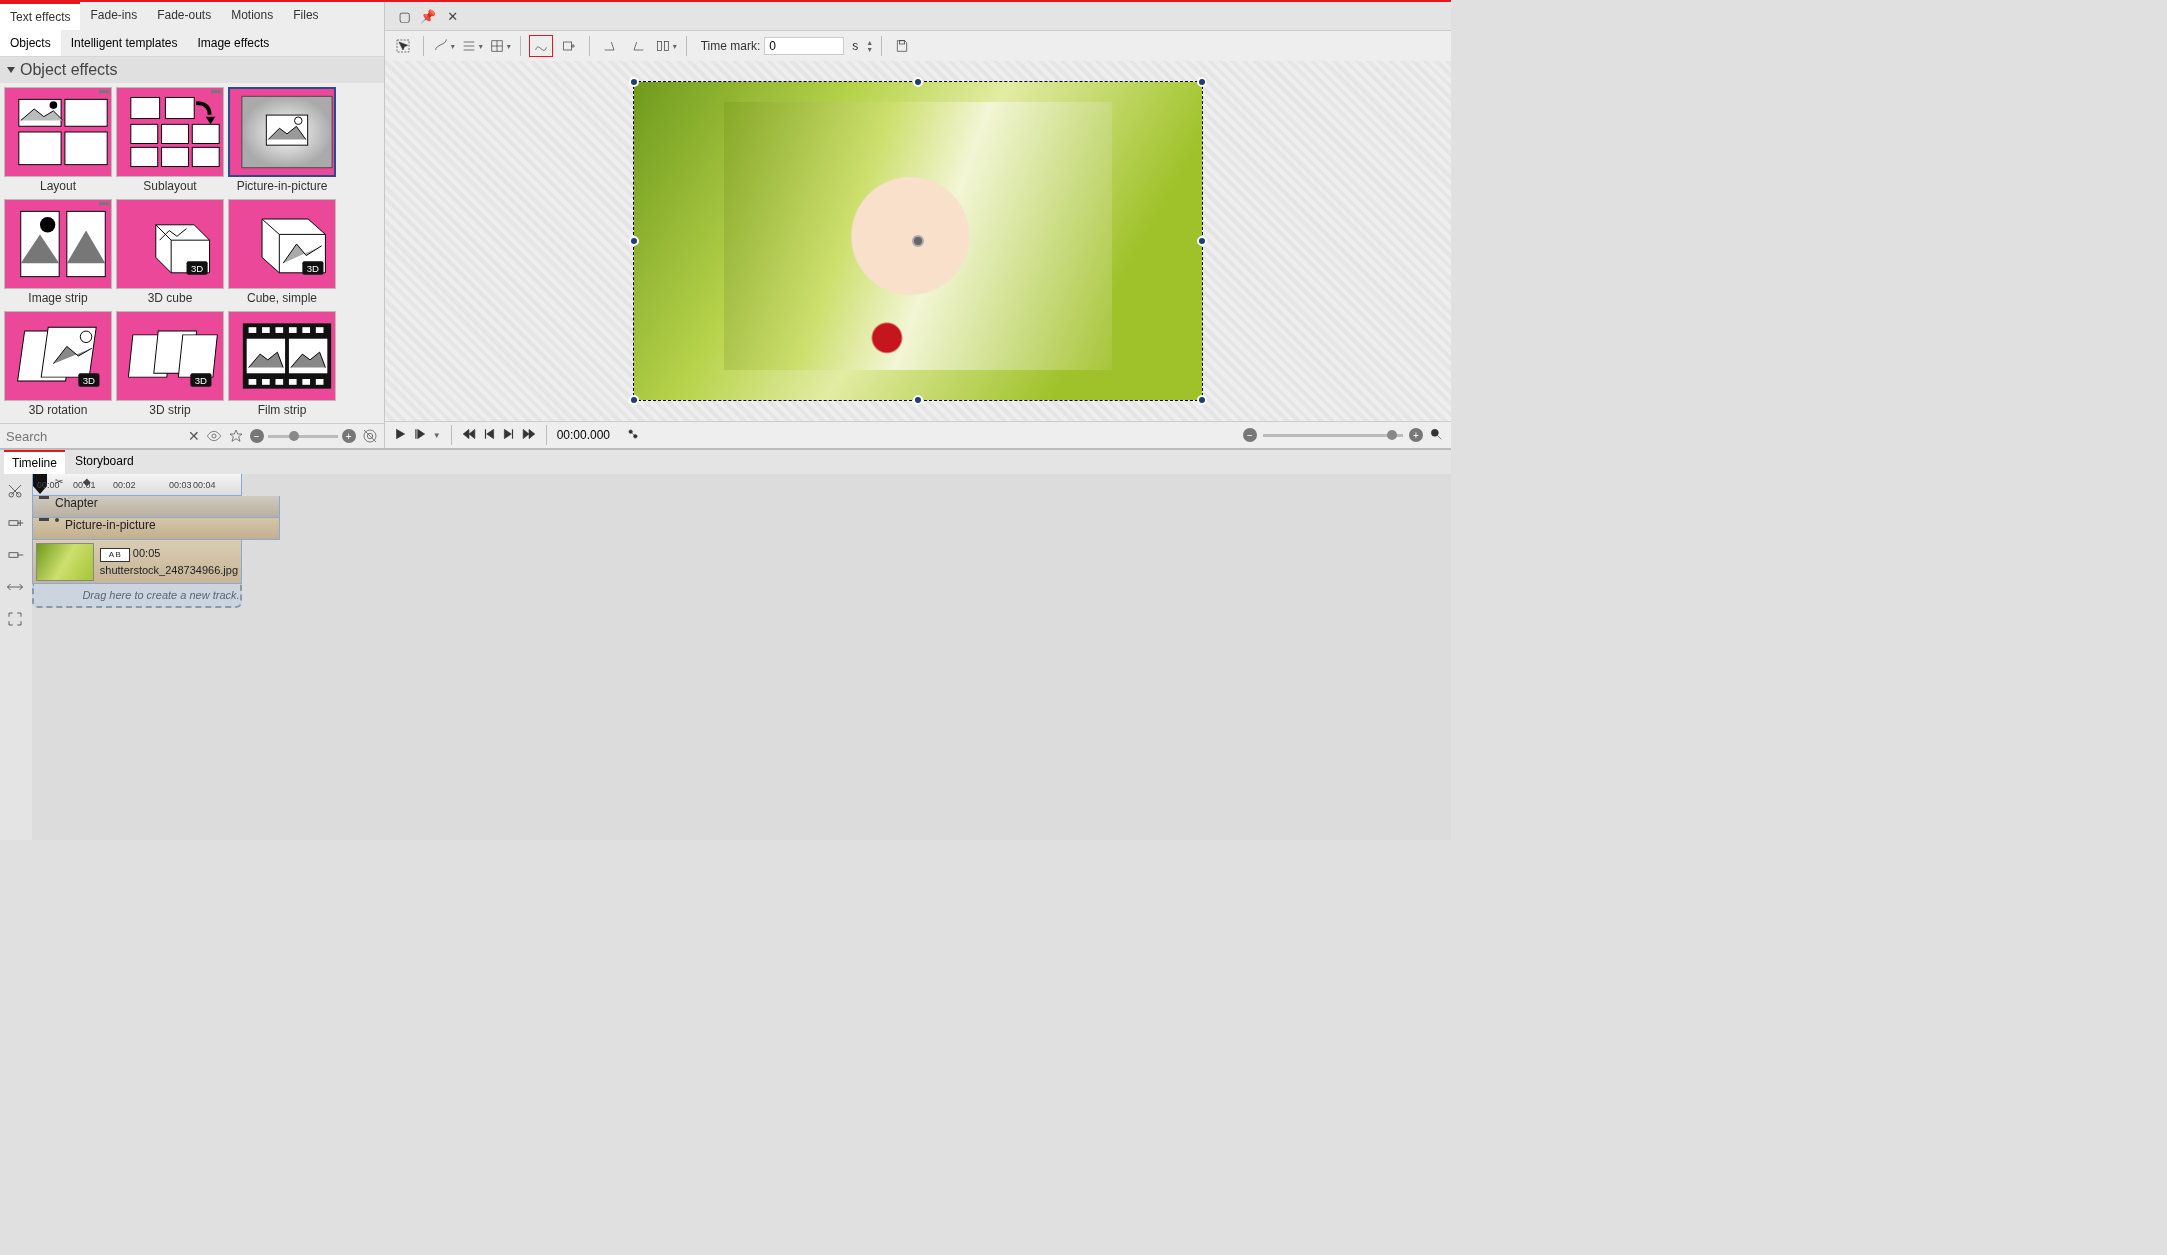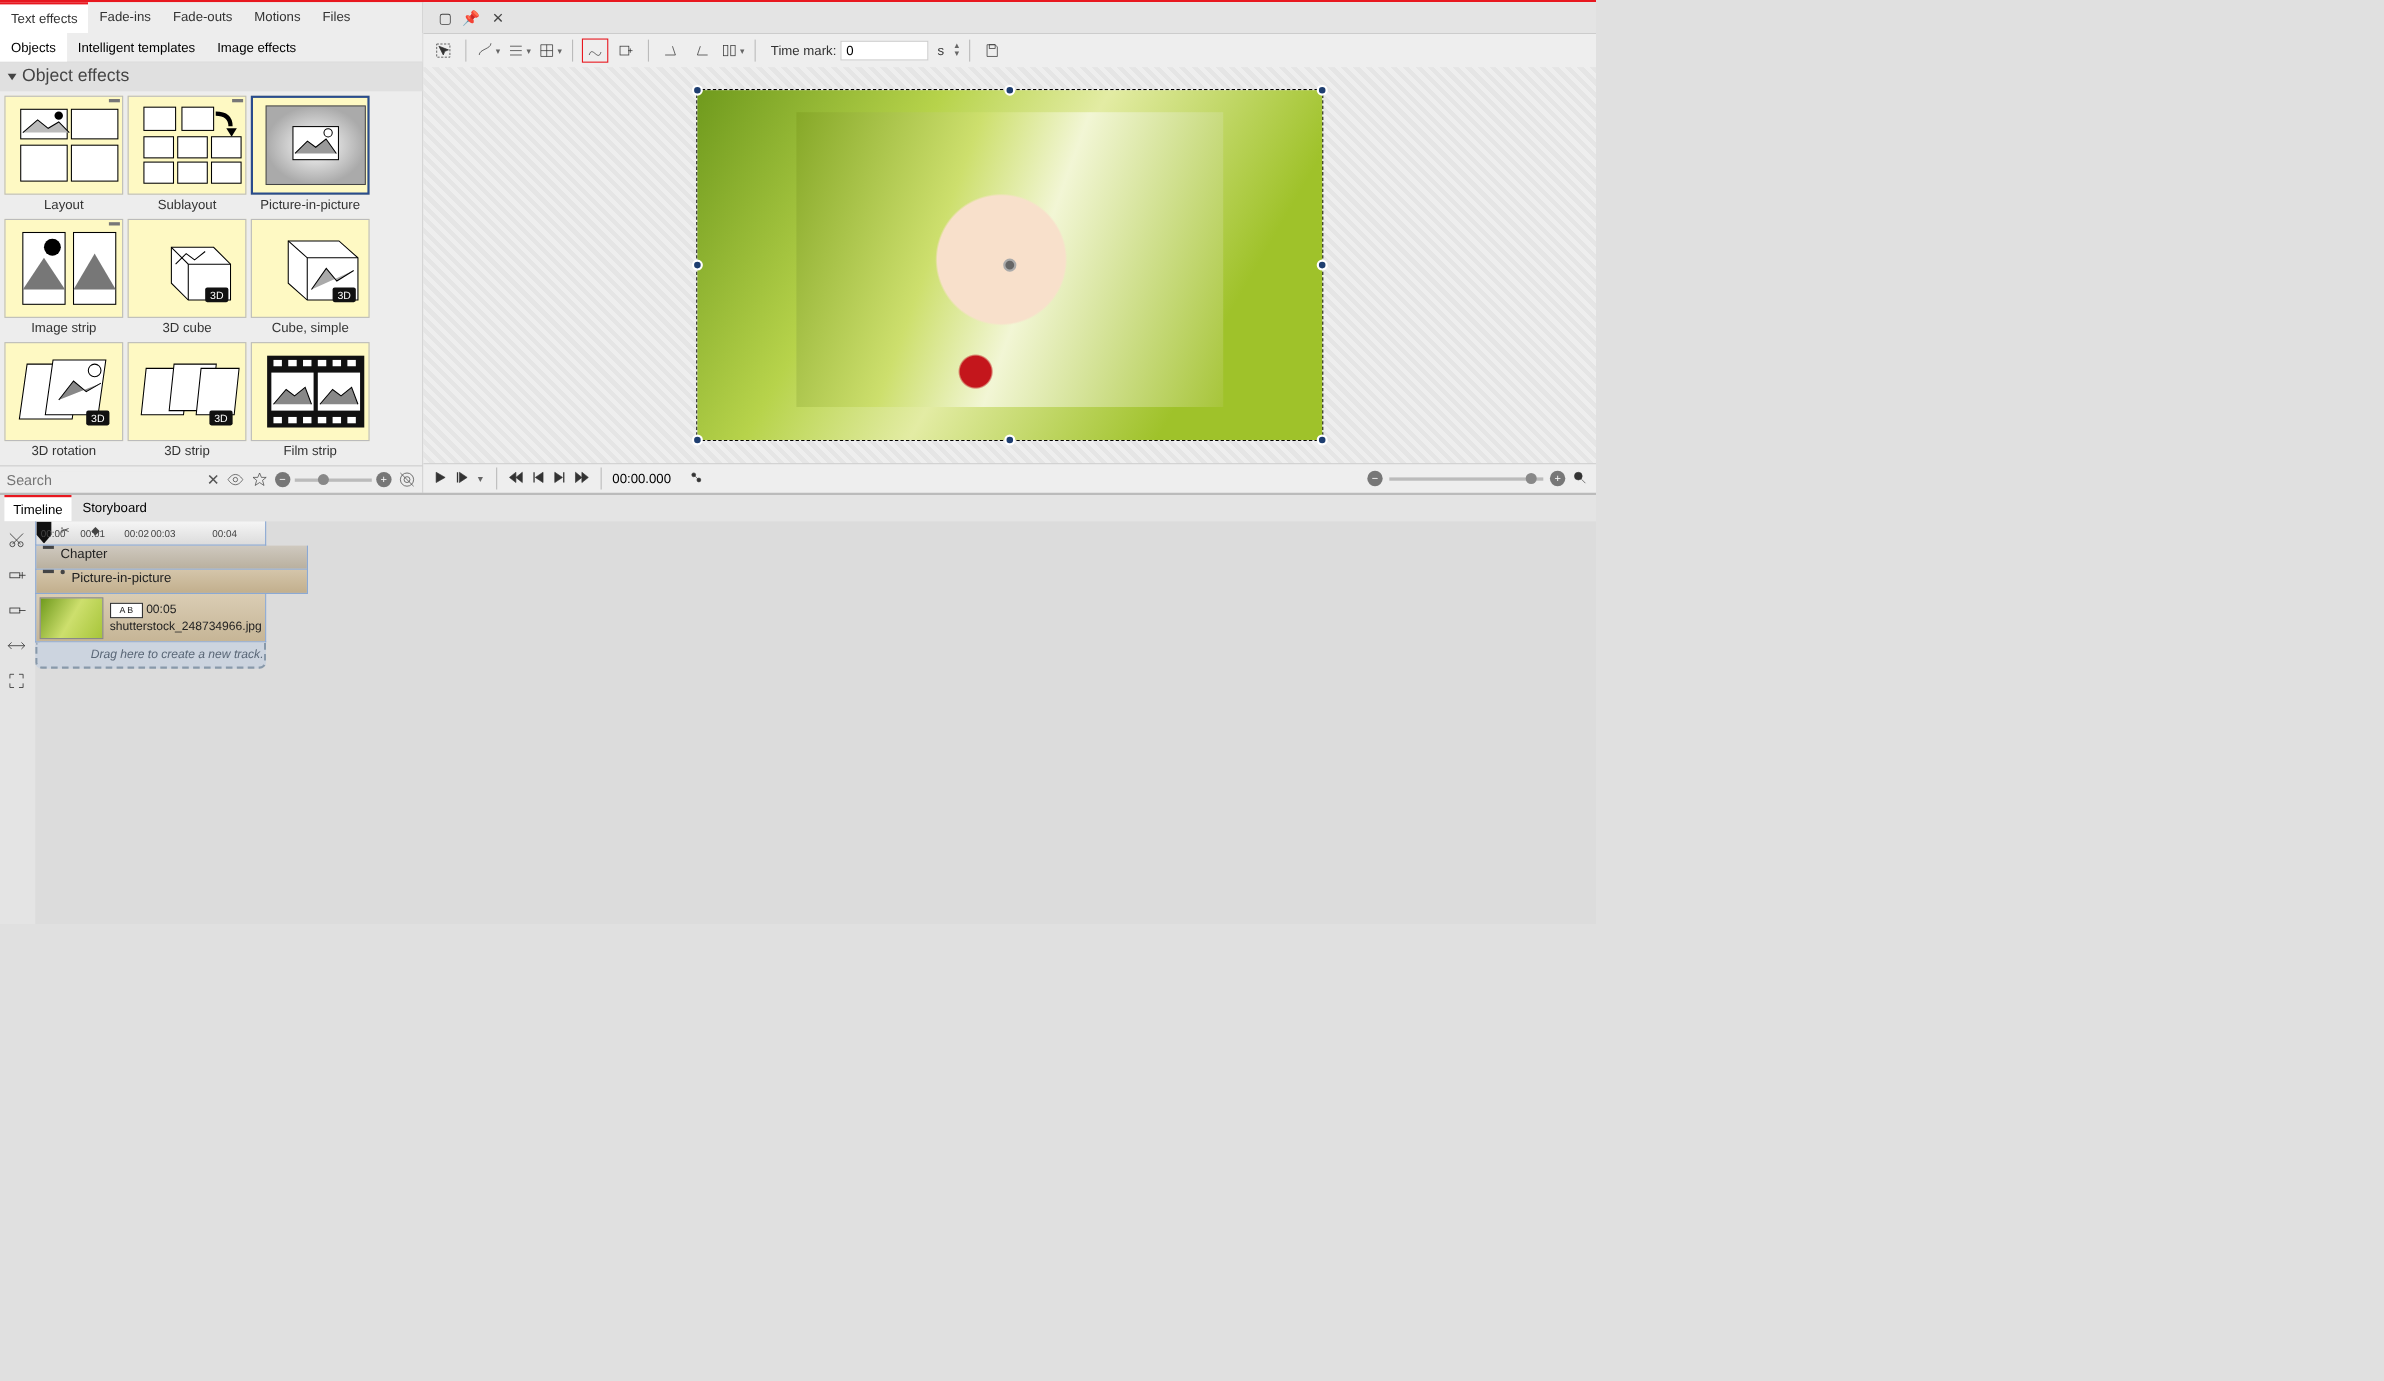--- a/index.html
+++ b/index.html
@@ -17,21 +17,21 @@
   .tabrow .tab.active { background:#fff; border-top:2px solid #e8171f; }
   .tabrow2 { display:flex; font-size:12px; background:#ededed; border-bottom:1px solid #d6d6d6;}
   .tabrow2 .tab { padding:6px 10px; }
   .tabrow2 .tab.active { background:#fff; }
 
   .section-head { display:flex; align-items:center; gap:6px; padding:4px 8px; background:#e0e0e0; font-size:16px; color:#444;}
   .tri { width:0;height:0;border-left:6px solid #444;border-top:4px solid transparent;border-bottom:4px solid transparent; transform:rotate(90deg); }
 
   .grid { flex:1; overflow:auto; display:grid; grid-template-columns:repeat(3,108px); gap:4px; padding:4px; align-content:start;}
   .card { display:flex; flex-direction:column; align-items:center; position:relative;}
-  .thumb { width:108px; height:90px; border:1px solid #bbb; background:#fef9c3; display:flex; align-items:center; justify-content:center; position:relative;padding-left:10px;}
+  .thumb { width:108px; height:90px; border:1px solid #bbb; background:#ec4899; display:flex; align-items:center; justify-content:center; position:relative;padding-left:10px;}
   .thumb.sel { border:2px solid #2a4c8c; }
   .thumb svg { width:100%; height:100%; }
   .card .lbl { font-size:12px; color:#333; padding:2px 0; text-align:center;}
   .minus { position:absolute; top:2px; right:2px; width:10px;height:3px;background:#777; }
 
   .searchrow { display:flex; align-items:center; gap:6px; padding:4px 6px; border-top:1px solid #ccc;}
   .searchrow input { flex:1; border:none; background:#ededed; font-size:13px; outline:none;}
   .sicon { width:16px;height:16px; stroke:#444; fill:none; }
   .slider-sm { display:flex; align-items:center; gap:4px; }
   .circle-btn { width:14px;height:14px;border-radius:50%;background:#777;color:#fff;font-size:10px;display:flex;align-items:center;justify-content:center;}
@@ -483,21 +483,21 @@
           </div>
       </div>
       <div class="tl-main">
         <div class="ruler">
           <div class="cursor"></div>
           <span class="sci">✂</span>
           <span class="shd">◆</span>
           <span class="tick" style="left:4px">00:00</span>
           <span class="tick" style="left:40px">00:01</span>
           <span class="tick" style="left:80px">00:02</span>
-          <span class="tick" style="left:104px">00:03</span>
+          <span class="tick" style="left:136px">00:03</span>
           <span class="tick" style="left:160px">00:04</span>
         </div>
         <div class="track ch">
           <span class="bar"></span>
           <span>Chapter</span>
         </div>
         <div class="track">
           <span class="bar"></span>
           <span class="dot"></span>
           <span>Picture-in-picture</span>

